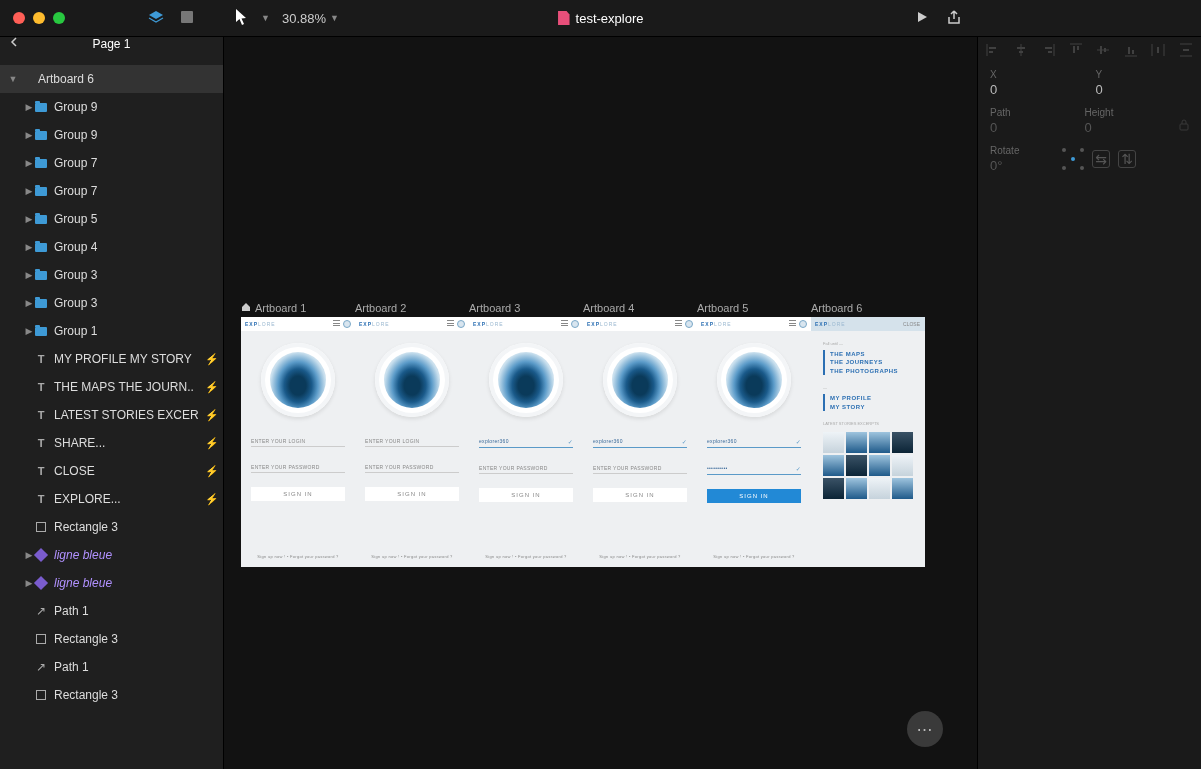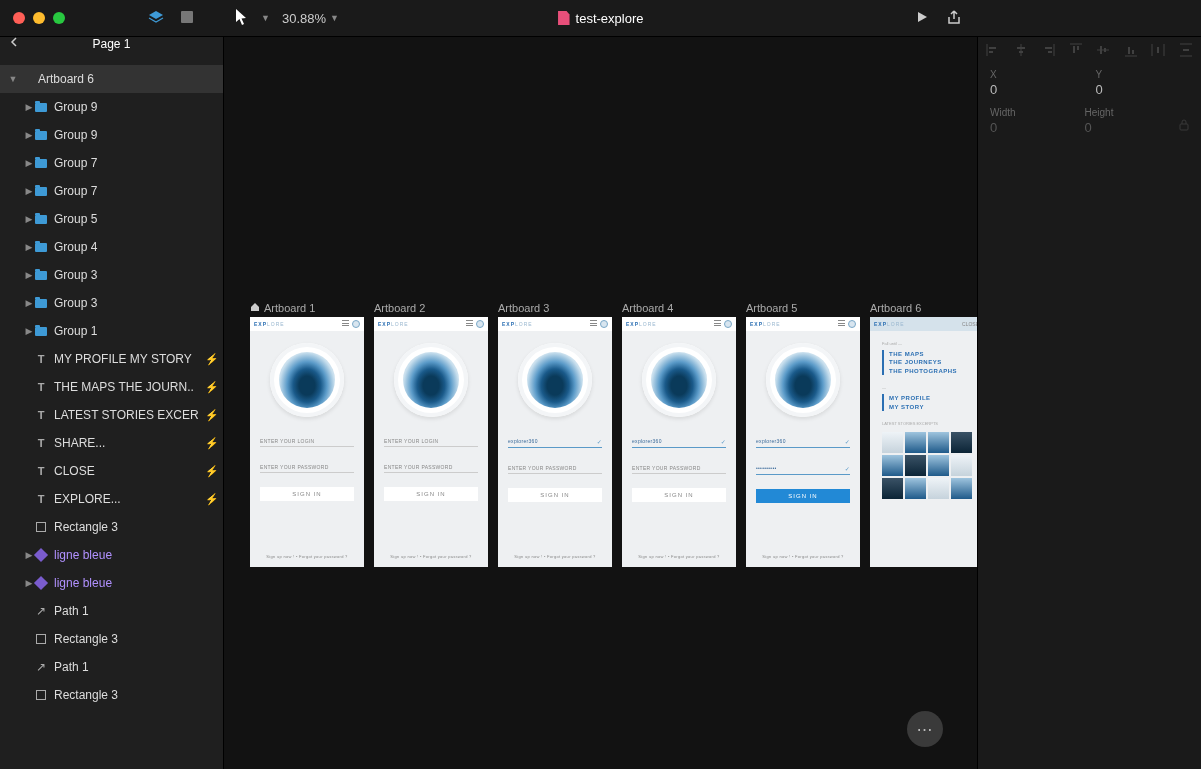--- a/index.html
+++ b/index.html
@@ -38,25 +38,25 @@
 .layer .disc { width: 10px; display: inline-flex; justify-content: center; color: #888; font-size: 9px; }
 .layer .ico { width: 14px; margin-right: 6px; display: inline-flex; justify-content: center; }
 .layer .lbl { flex: 1; white-space: nowrap; overflow: hidden; text-overflow: ellipsis; padding-right: 4px; }
 .layer .flash { width: 18px; color: #888; font-size: 11px; }
 .folder-ico { width: 12px; height: 9px; background: #3e9ad6; border-radius: 1px; position: relative; }
 .folder-ico::before { content: ""; position: absolute; top: -2px; left: 0; width: 5px; height: 2px; background: #3e9ad6; border-radius: 1px 1px 0 0; }
 .text-ico { font-weight: 700; font-size: 11px; color: #aaa; }
 .rect-ico { width: 10px; height: 10px; border: 1px solid #aaa; }
 .sym-ico { width: 10px; height: 10px; background: #7a5cce; transform: rotate(45deg); }
 .path-ico { color: #aaa; font-size: 12px; }
-.purple { color: #b191ff; }
+.purple { color: #b191ff; font-style: italic; }
 
 
 .canvas { flex: 1; background: #121212; position: relative; overflow: hidden; }
-.artboards { position: absolute; top: 265px; left: 16px; display: flex; gap: 10px; padding: 0 10px; }
+.artboards { position: absolute; top: 265px; left: 7px; display: flex; padding: 0 10px; }
 .ab-col { display: flex; flex-direction: column; }
 .ab-label { font-size: 11px; color: #aaa; margin-bottom: 3px; white-space: nowrap; display: flex; align-items: center; gap: 4px; }
 .ab-home svg { width: 10px; height: 10px; }
 .ab { width: 114px; height: 250px; background: #eef0f2; position: relative; overflow: hidden; }
 .ab-header { height: 14px; background: #fff; display: flex; align-items: center; justify-content: space-between; padding: 0 4px; font-size: 5px; letter-spacing: 1px; }
 .ab-logo b { color: #2b6fb3; }
 .ab-logo span { color: #9ab8d0; }
 .ab-header-icons { display: flex; gap: 3px; }
 .ab-menu { width: 7px; height: 6px; display: flex; flex-direction: column; justify-content: space-between; }
 .ab-menu span { height: 1px; background: #888; }
@@ -591,28 +591,45 @@
               <div class="k">X</div>
               <div class="v">0</div>
             </div>
           <div class="prop">
               <div class="k">Y</div>
               <div class="v">0</div>
             </div>
         </div>
         <div class="prop-row">
           <div class="prop dim">
-              <div class="k">Width</div>
+              <div class="k">Path</div>
               <div class="v">0</div>
             </div>
           <div class="prop dim">
               <div class="k">Height</div>
               <div class="v">0</div>
             </div>
           <span class="lock-ico"><svg width="10" height="12" viewBox="0 0 10 12">
                 <rect x="1" y="5" width="8" height="6" rx="1" fill="none" stroke="#666"></rect>
                 <path d="M3 5 V3 a2 2 0 0 1 4 0 V5" fill="none" stroke="#666"></path>
               </svg></span>
         </div>
+        <div class="prop-row">
+          <div class="prop dim" style="flex:0 0 60px">
+              <div class="k">Rotate</div>
+              <div class="v">0°</div>
+            </div>
+          <div class="transform-dots">
+            <span class="mini-origin">
+                <span class="m-tl"></span>
+                <span class="m-tr"></span>
+                <span class="m-bl"></span>
+                <span class="m-br"></span>
+                <span class="m-c"></span>
+              </span>
+            <span class="td-box">⇆</span>
+            <span class="td-box">⇅</span>
+          </div>
+        </div>
       </div>
     </div>
   </div>
 </div>
 
 </body></html>

